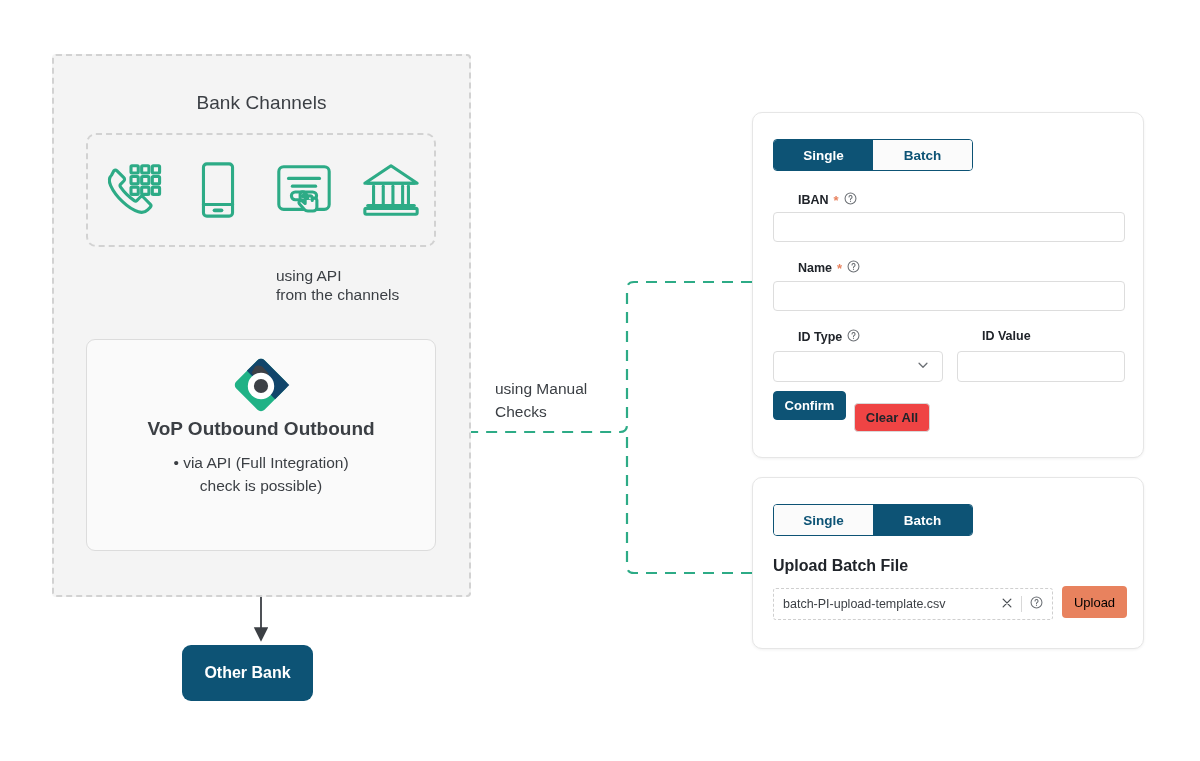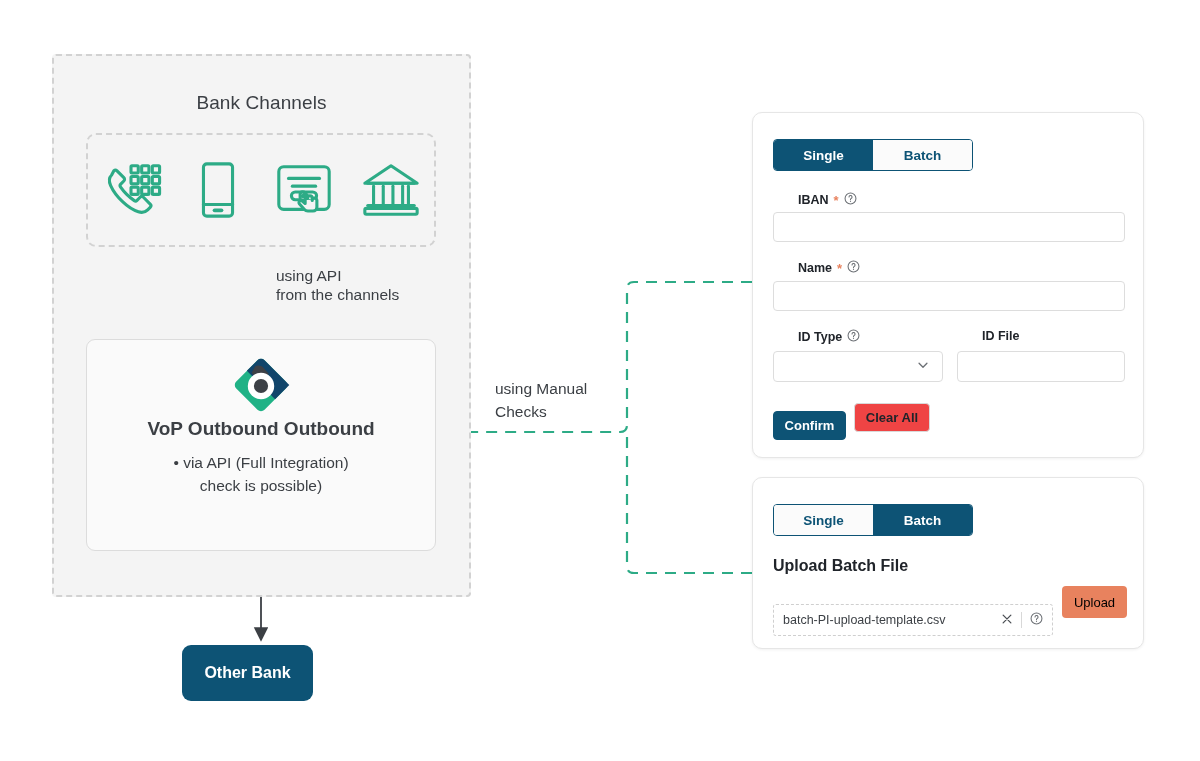--- a/index.html
+++ b/index.html
@@ -87,21 +87,21 @@
   .inp { position:absolute; background:#ffffff; border:1px solid #dddddd; border-radius:4px; }
 
   .btn { position:absolute; height:29px; border-radius:4px; display:flex;
          align-items:center; justify-content:center; font-size:13px; font-weight:700; cursor:pointer; }
   .btn-primary { background:#0d5375; color:#ffffff; border:1px solid #0d5375; }
   .btn-ghost { background:#ef4444; color:#20242a; border:1px solid #d9d9d9; }
 
   .sec-title { position:absolute; left:20px; top:79px; font-size:16px; font-weight:700; color:#20242a; }
 
   .file-row {
-    position:absolute; left:20px; top:126px; width:280px; height:32px;
+    position:absolute; left:20px; top:110px; width:280px; height:32px;
     border:1px dashed #cfcfcf; border-radius:3px;
     display:flex; align-items:center; padding:0 9px; gap:8px;
   }
   .file-name { flex:1; font-size:12.5px; color:#3b3f44; }
   .file-x { font-size:14px; color:#555; cursor:pointer; line-height:1; }
   .file-div { width:1px; height:16px; background:#d8d8d8; }
   .upload-btn {
     position:absolute; left:309px; top:108px; width:65px; height:32px;
     background:#e8825e; color:#000000; border-radius:4px;
     display:flex; align-items:center; justify-content:center;
@@ -260,25 +260,25 @@
     <div class="inp" style="left:20px; top:238px; width:170px; height:31px;">
       <span style="position:absolute;left:9px;top:7px;font-size:13px;color:#3b3f44;"></span>
       <span class="chev">
         <svg width="14" height="14" viewBox="0 0 16 16" fill="none" stroke="#6c7075" stroke-width="1.5" stroke-linecap="round" stroke-linejoin="round">
             <path d="M3.5 6 8 10.5 12.5 6"></path>
           </svg>
       </span>
     </div>
 
     <div class="field-label" style="left:204px; top:216px;">
-      <span>ID File</span>
+      <span>ID Value</span>
     </div>
     <input class="inp" style="left: 204px; top: 238px; width: 168px; height: 31px; padding: 0px 9px; font-size: 13px;" value="">
 
-    <div class="btn btn-primary" style="left:20px; top:298px; width:73px;">Confirm</div>
+    <div class="btn btn-primary" style="left:20px; top:278px; width:73px;">Confirm</div>
     <div class="btn btn-ghost" style="left:101px; top:290px; width:76px;">Clear All</div>
   </div>
 
   <div class="panel" id="panel-batch">
     <div class="tabs">
       <div class="tab inactive">Single</div>
       <div class="tab active">Batch</div>
     </div>
 
     <div class="sec-title">Upload Batch File</div>

